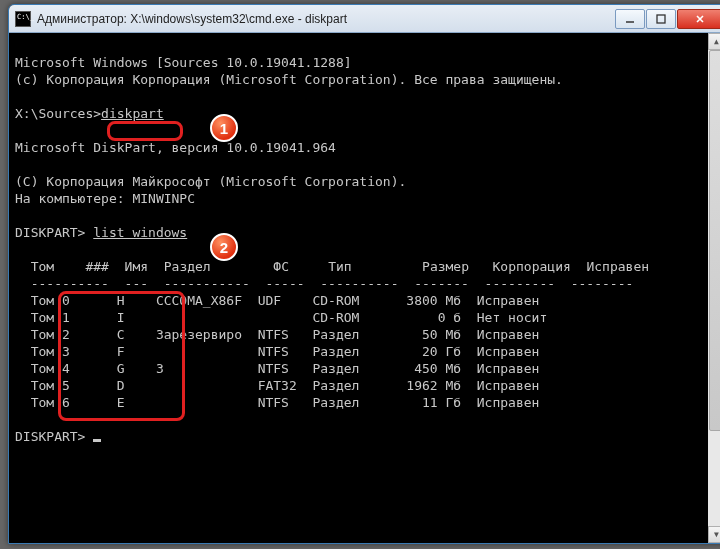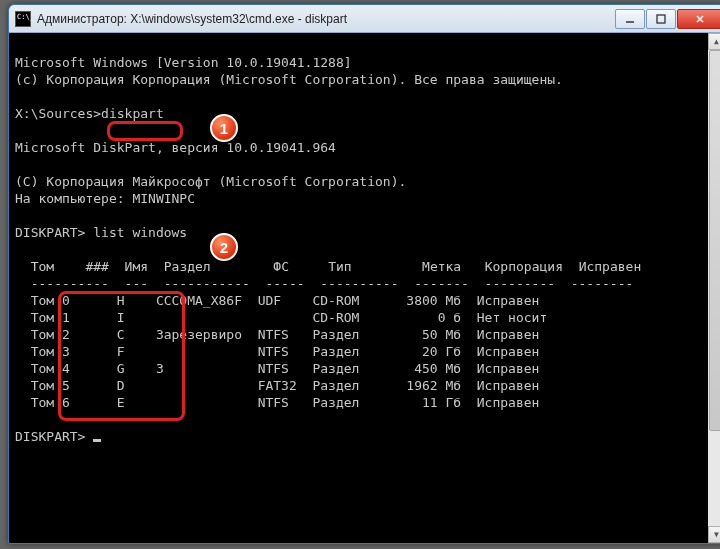--- a/index.html
+++ b/index.html
@@ -94,21 +94,21 @@
     }
     .sb-btn {
       height: 17px;
       background: linear-gradient(#f5f5f5, #dcdcdc);
       border: 1px solid #b0b0b0;
       display:flex;align-items:center;justify-content:center;
       font-size: 8px; color:#555;
     }
     .sb-track { flex:1; background: #e8e8e8; position: relative; }
     .sb-thumb { position:absolute; left:1px; right:1px; top:0; height:80%; background: linear-gradient(#dedede,#c8c8c8); border:1px solid #a8a8a8; border-radius:2px; }
-    .underline { }
+    .underline { text-decoration: underline; }
     .redbox {
       position: absolute;
       border: 3px solid #e02020;
       border-radius: 8px;
       box-shadow: 0 1px 2px rgba(0,0,0,0.6);
     }
     .badge {
       position: absolute;
       width: 28px; height: 28px;
       border-radius: 50%;
@@ -148,33 +148,33 @@
       </div>
       <div class="win-btn close">
         <svg viewBox="0 0 10 10">
             <path d="M2 2 L8 8 M8 2 L2 8" stroke="#fff" stroke-width="1.6"></path>
           </svg>
       </div>
     </div>
   </div>
 
   <div class="console">
-<span>Microsoft Windows [Version 10.0.19041.1288]</span>
+<span>Microsoft Windows [Sources 10.0.19041.1288]</span>
 <span>(c) Корпорация Корпорация (Microsoft Corporation). Все права защищены.</span>
 
 <span>X:\Sources&gt;</span><span class="underline">diskpart</span>
 
 <span>Microsoft DiskPart, версия 10.0.19041.964</span>
 
 <span>(C) Корпорация Майкрософт (Microsoft Corporation).</span>
 <span>На компьютере: MINWINPC</span>
 
 <span>DISKPART&gt; </span><span class="underline">list windows</span>
 
-<span>  <span>Том</span>    <span>###</span>  <span>Имя</span>  <span>Раздел</span>        <span>ФС</span>     <span>Тип</span>         <span>Метка</span>   <span>Корпорация</span>  <span>Исправен</span></span>
+<span>  <span>Том</span>    <span>###</span>  <span>Имя</span>  <span>Раздел</span>        <span>ФС</span>     <span>Тип</span>         <span>Размер</span>   <span>Корпорация</span>  <span>Исправен</span></span>
 <span>  ----------  ---  -----------  -----  ----------  -------  ---------  --------</span>
 <span id="table-rows">  Том 0      H    CCCOMA_X86F  UDF    CD-ROM      3800 Мб  Исправен 
   Том 1      I                        CD-ROM          0 б  Нет носит
   Том 2      C    Зарезервиро  NTFS   Раздел        50 Мб  Исправен 
   Том 3      F                 NTFS   Раздел        20 Гб  Исправен 
   Том 4      G    3            NTFS   Раздел       450 Мб  Исправен 
   Том 5      D                 FAT32  Раздел      1962 Мб  Исправен 
   Том 6      E                 NTFS   Раздел        11 Гб  Исправен 
 </span>
 <span>DISKPART&gt; </span><span class="cursor"></span>

